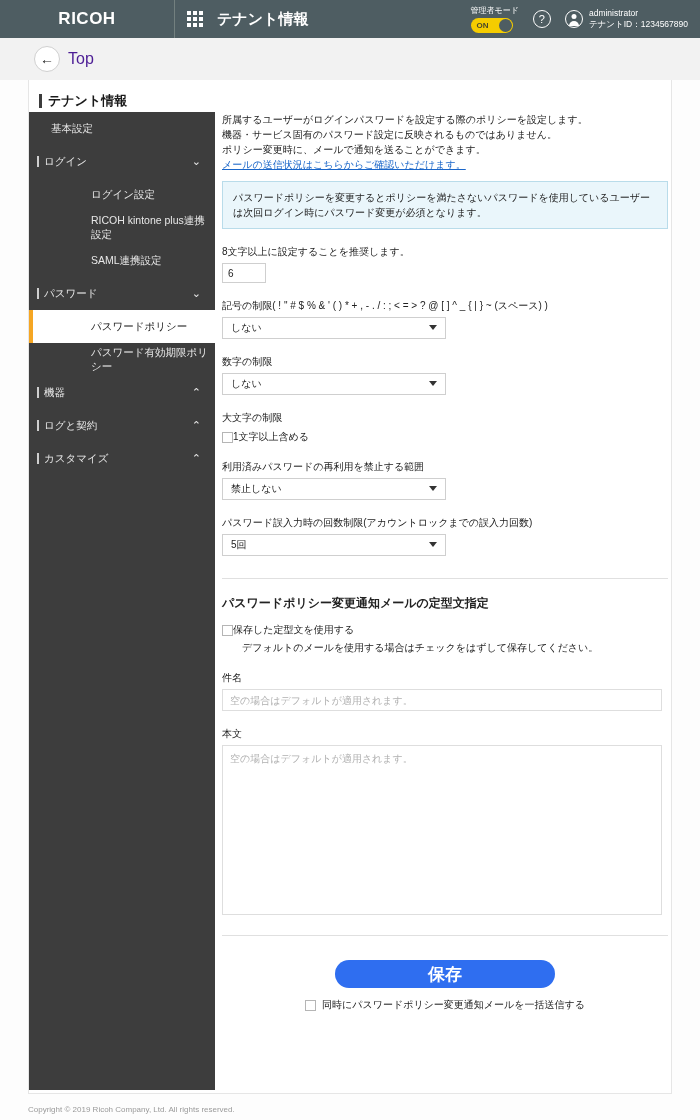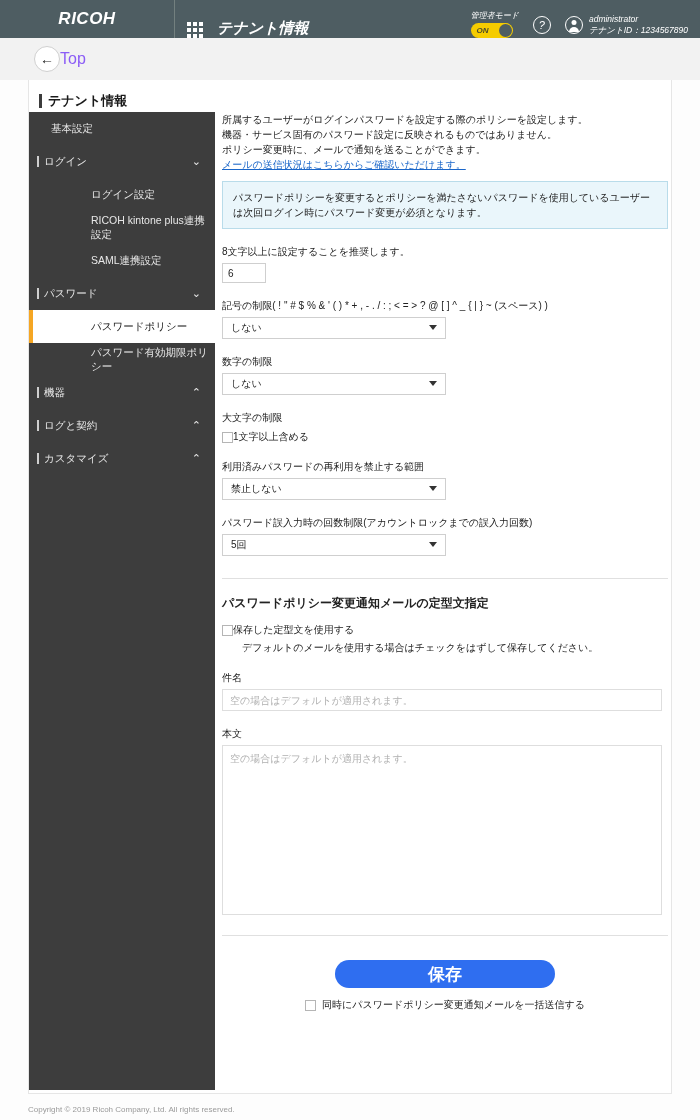--- a/index.html
+++ b/index.html
@@ -14,21 +14,21 @@
     position: relative;
     width: 700px; height: 1120px;
     background: #fdfdfd;
   }
 
   
   .topbar {
     position: absolute; top: 0; left: 0;
     width: 700px; height: 38px;
     background: #4e5d62;
-    display: flex; align-items: flex-end; font-style: italic;
+    display: flex; align-items: center;
   }
   .brand {
     width: 175px; height: 38px;
     display: flex; align-items: center; justify-content: center;
     border-right: 1px solid #73807f;
   }
   .brand-text {
     color: #ffffff;
     font-size: 17px;
     font-weight: bold;
@@ -116,21 +116,22 @@
   }
   .back-btn {
     margin-left: 34px;
     width: 26px; height: 26px; border-radius: 50%;
     background: #ffffff; border: 1px solid #d0d0d0;
     display: flex; align-items: center; justify-content: center;
     cursor: pointer;
     font-size: 14px; color: #222;
   }
   .crumb-label {
-    font-size: 16px; color: #8b5cf6;
+    margin-left: 8px;
+    font-size: 16px; color: #4c1d95;
     cursor: pointer;
   }
 
   
   .panel {
     position: absolute;
     top: 80px; left: 28px;
     width: 644px; height: 1014px;
     background: #ffffff;
     border: 1px solid #e6e6e6;

